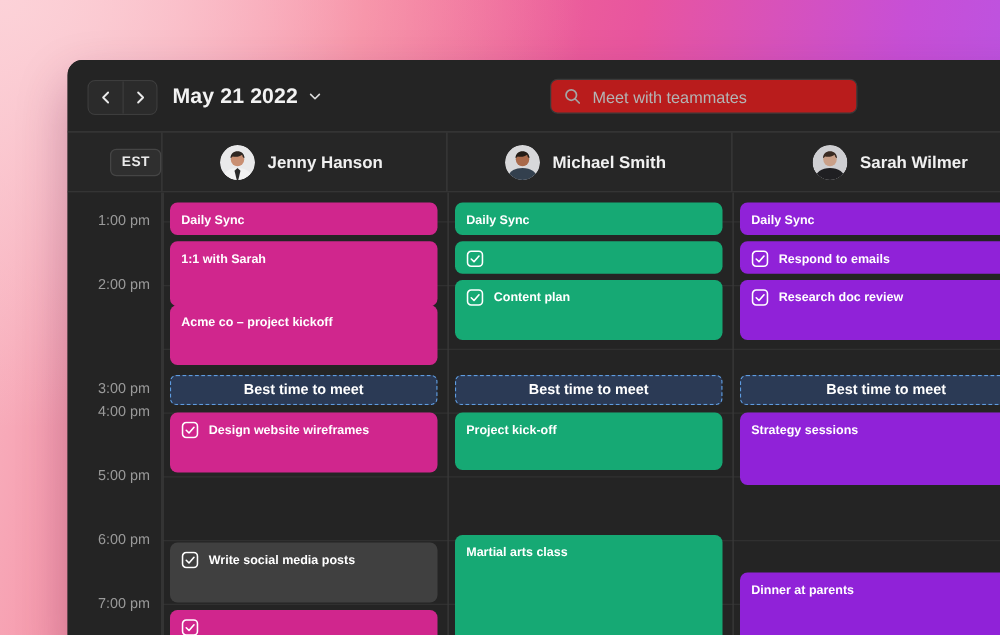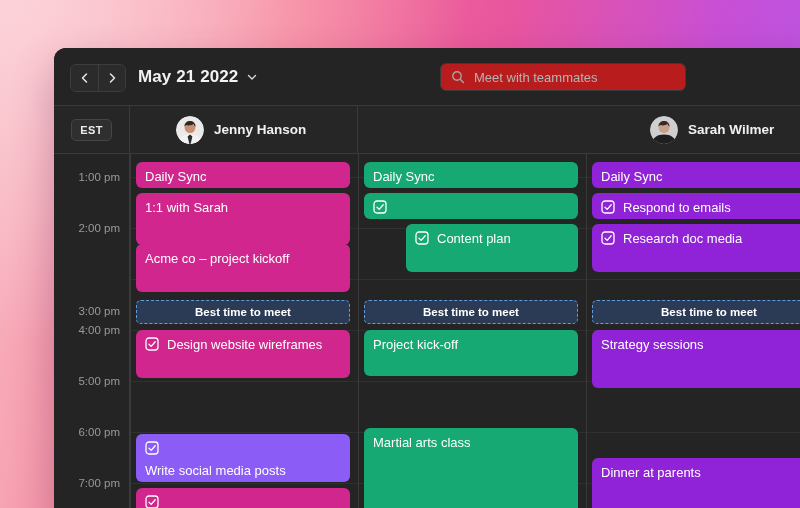--- a/index.html
+++ b/index.html
@@ -91,21 +91,21 @@
   #people-row {
     position: relative;
     height: 49px;
     border-top: 1px solid #3a3a3a;
     border-bottom: 1px solid #3a3a3a;
     background: #262626;
   }
   #tz-cell {
     position: absolute; left: 0; top: 0;
     width: 76px; height: 100%;
-    display: flex; align-items: center; justify-content: center;
+    display: flex; align-items: center; justify-content: flex-end;
     border-right: 1px solid #3a3a3a;
   }
   #tz-badge {
     background: #2f2f2f;
     border: 1px solid #454545;
     border-radius: 5px;
     color: #eaeaea;
     font-size: 11px;
     font-weight: bold;
     letter-spacing: .4px;
@@ -168,22 +168,22 @@
     top: 0; bottom: 0;
   }
 
   
   .event {
     position: absolute;
     left: 6px; right: 8px;
     border-radius: 6px;
     padding: 7px 9px 0 9px;
     color: #ffffff;
-    font-size: 13px;
-    font-weight: normal;
+    font-size: 10px;
+    font-weight: bold;
     line-height: 15px;
     overflow: hidden;
     cursor: pointer;
     display: flex;
     align-items: flex-start;
     gap: 8px;
   }
   .event .etitle { white-space: nowrap; }
   .cbox { flex: none; margin-top: 0px; }
   .cbox svg { display: block; }
@@ -262,20 +262,39 @@
       <rect width="28" height="28" fill="#e9e9ea"></rect>
       <path d="M2 28c0-6.4 5.4-9.6 12-9.6S26 21.6 26 28z" fill="#f2f2f2"></path>
       <path d="M14 18.4l2.4 2.2L14.6 28h-1.2l-1.8-7.4z" fill="#2a2a2a"></path>
       <circle cx="14" cy="11.6" r="5.4" fill="#c98f72"></circle>
       <path d="M8.4 10.6c0-3.7 2.6-5.6 5.6-5.6s5.6 1.9 5.6 5.6c-1.1-.3-1.7-1.6-1.9-2.8-1.5 1.5-5.3 2.1-7.6 1.3-.5.4-1.1 1-1.7 1.5z" fill="#2e2722"></path>
     </g>
   </svg>
         </span>
         <span class="pname">Jenny Hanson</span>
       </div>
+      <div class="person" style="left: 304px; width: 228px; padding-left: 46px;">
+        <span class="avatar">
+          <svg viewBox="0 0 28 28" width="28" height="28">
+    <defs>
+              <clipPath id="c_avatar-michael">
+                <circle cx="14" cy="14" r="14"></circle>
+              </clipPath>
+            </defs>
+    <g clip-path="url(#c_avatar-michael)">
+      <rect width="28" height="28" fill="#d8d8da"></rect>
+      <path d="M2 28c0-6.4 5.4-9.6 12-9.6S26 21.6 26 28z" fill="#33404e"></path>
+
+      <circle cx="14" cy="11.6" r="5.4" fill="#a9694a"></circle>
+      <path d="M8.4 10.6c0-3.7 2.6-5.6 5.6-5.6s5.6 1.9 5.6 5.6c-1.1-.3-1.7-1.6-1.9-2.8-1.5 1.5-5.3 2.1-7.6 1.3-.5.4-1.1 1-1.7 1.5z" fill="#241c16"></path>
+    </g>
+  </svg>
+        </span>
+        <span class="pname">Michael Smith</span>
+      </div>
       <div class="person" style="left: 532px; width: 248px; padding-left: 64px;">
         <span class="avatar">
           <svg viewBox="0 0 28 28" width="28" height="28">
     <defs>
               <clipPath id="c_avatar-sarah">
                 <circle cx="14" cy="14" r="14"></circle>
               </clipPath>
             </defs>
     <g clip-path="url(#c_avatar-sarah)">
       <rect width="28" height="28" fill="#cfcfd2"></rect>
@@ -321,21 +340,21 @@
         <div class="bt-chip" style="top: 146px; height: 24px;">Best time to meet</div>
         <div class="event" style="top: 176px; height: 48px; background: rgb(208, 38, 141);">
           <span class="cbox">
             <svg width="14" height="14" viewBox="0 0 14 14" fill="none" stroke="#ffffff" stroke-width="1.3" stroke-linecap="round" stroke-linejoin="round">
             <rect x="1" y="1" width="12" height="12" rx="3"></rect>
             <polyline points="4,7.2 6.2,9.4 10.2,4.8"></polyline>
           </svg>
           </span>
           <span class="etitle">Design website wireframes</span>
         </div>
-        <div class="event" style="top: 280px; height: 48px; background: #8b5cf6; flex-direction: column;">
+        <div class="event" style="top: 280px; height: 48px; background: #404040;">
           <span class="cbox">
             <svg width="14" height="14" viewBox="0 0 14 14" fill="none" stroke="#ffffff" stroke-width="1.3" stroke-linecap="round" stroke-linejoin="round">
             <rect x="1" y="1" width="12" height="12" rx="3"></rect>
             <polyline points="4,7.2 6.2,9.4 10.2,4.8"></polyline>
           </svg>
           </span>
           <span class="etitle">Write social media posts</span>
         </div>
         <div class="event" style="top: 334px; height: 30px; background: rgb(208, 38, 141);">
           <span class="cbox">
@@ -353,21 +372,21 @@
           <span class="etitle">Daily Sync</span>
         </div>
         <div class="event" style="top: 39px; height: 26px; background: rgb(22, 169, 116);">
           <span class="cbox">
             <svg width="14" height="14" viewBox="0 0 14 14" fill="none" stroke="#ffffff" stroke-width="1.3" stroke-linecap="round" stroke-linejoin="round">
             <rect x="1" y="1" width="12" height="12" rx="3"></rect>
             <polyline points="4,7.2 6.2,9.4 10.2,4.8"></polyline>
           </svg>
           </span>
         </div>
-        <div class="event" style="top: 70px; height: 48px; background: rgb(22, 169, 116); margin-left: 42px;">
+        <div class="event" style="top: 70px; height: 48px; background: rgb(22, 169, 116);">
           <span class="cbox">
             <svg width="14" height="14" viewBox="0 0 14 14" fill="none" stroke="#ffffff" stroke-width="1.3" stroke-linecap="round" stroke-linejoin="round">
             <rect x="1" y="1" width="12" height="12" rx="3"></rect>
             <polyline points="4,7.2 6.2,9.4 10.2,4.8"></polyline>
           </svg>
           </span>
           <span class="etitle">Content plan</span>
         </div>
         <div class="bt-chip" style="top: 146px; height: 24px;">Best time to meet</div>
         <div class="event" style="top: 176px; height: 46px; background: rgb(22, 169, 116);">
@@ -391,21 +410,21 @@
           </span>
           <span class="etitle">Respond to emails</span>
         </div>
         <div class="event" style="top: 70px; height: 48px; background: rgb(144, 34, 216);">
           <span class="cbox">
             <svg width="14" height="14" viewBox="0 0 14 14" fill="none" stroke="#ffffff" stroke-width="1.3" stroke-linecap="round" stroke-linejoin="round">
             <rect x="1" y="1" width="12" height="12" rx="3"></rect>
             <polyline points="4,7.2 6.2,9.4 10.2,4.8"></polyline>
           </svg>
           </span>
-          <span class="etitle">Research doc media</span>
+          <span class="etitle">Research doc review</span>
         </div>
         <div class="bt-chip" style="top: 146px; height: 24px;">Best time to meet</div>
         <div class="event" style="top: 176px; height: 58px; background: rgb(144, 34, 216);">
           <span class="etitle">Strategy sessions</span>
         </div>
         <div class="event" style="top: 304px; height: 60px; background: rgb(144, 34, 216);">
           <span class="etitle">Dinner at parents</span>
         </div>
       </div>
     </div>

